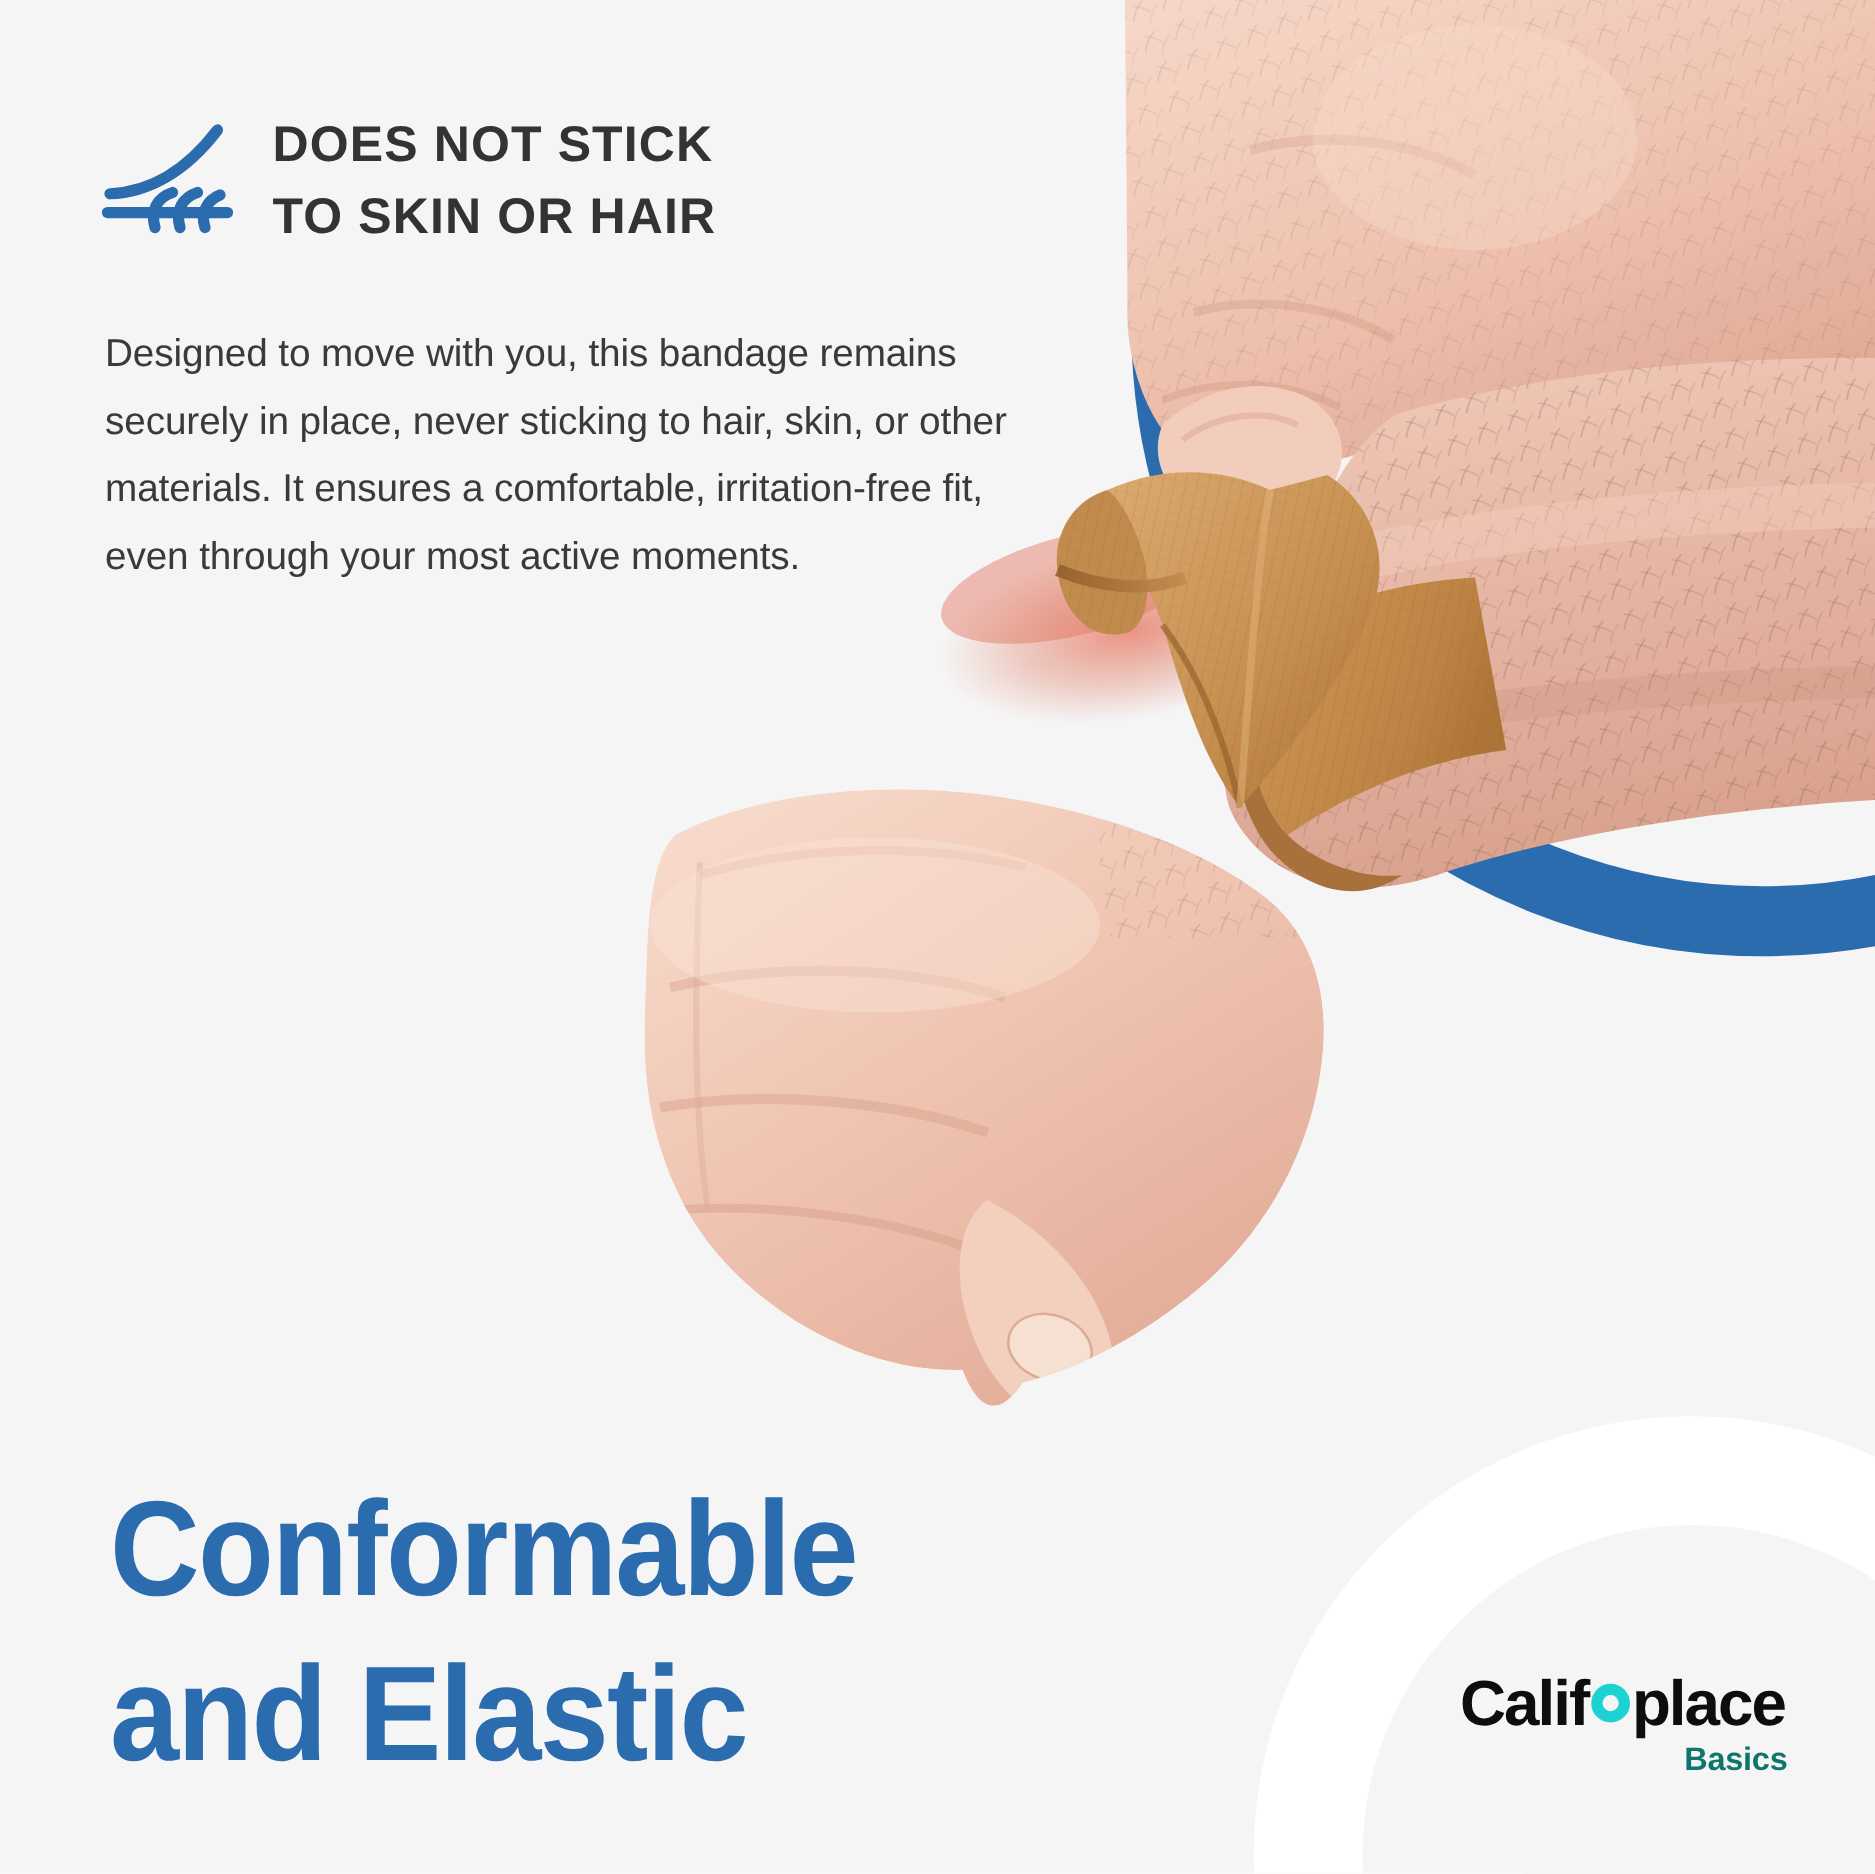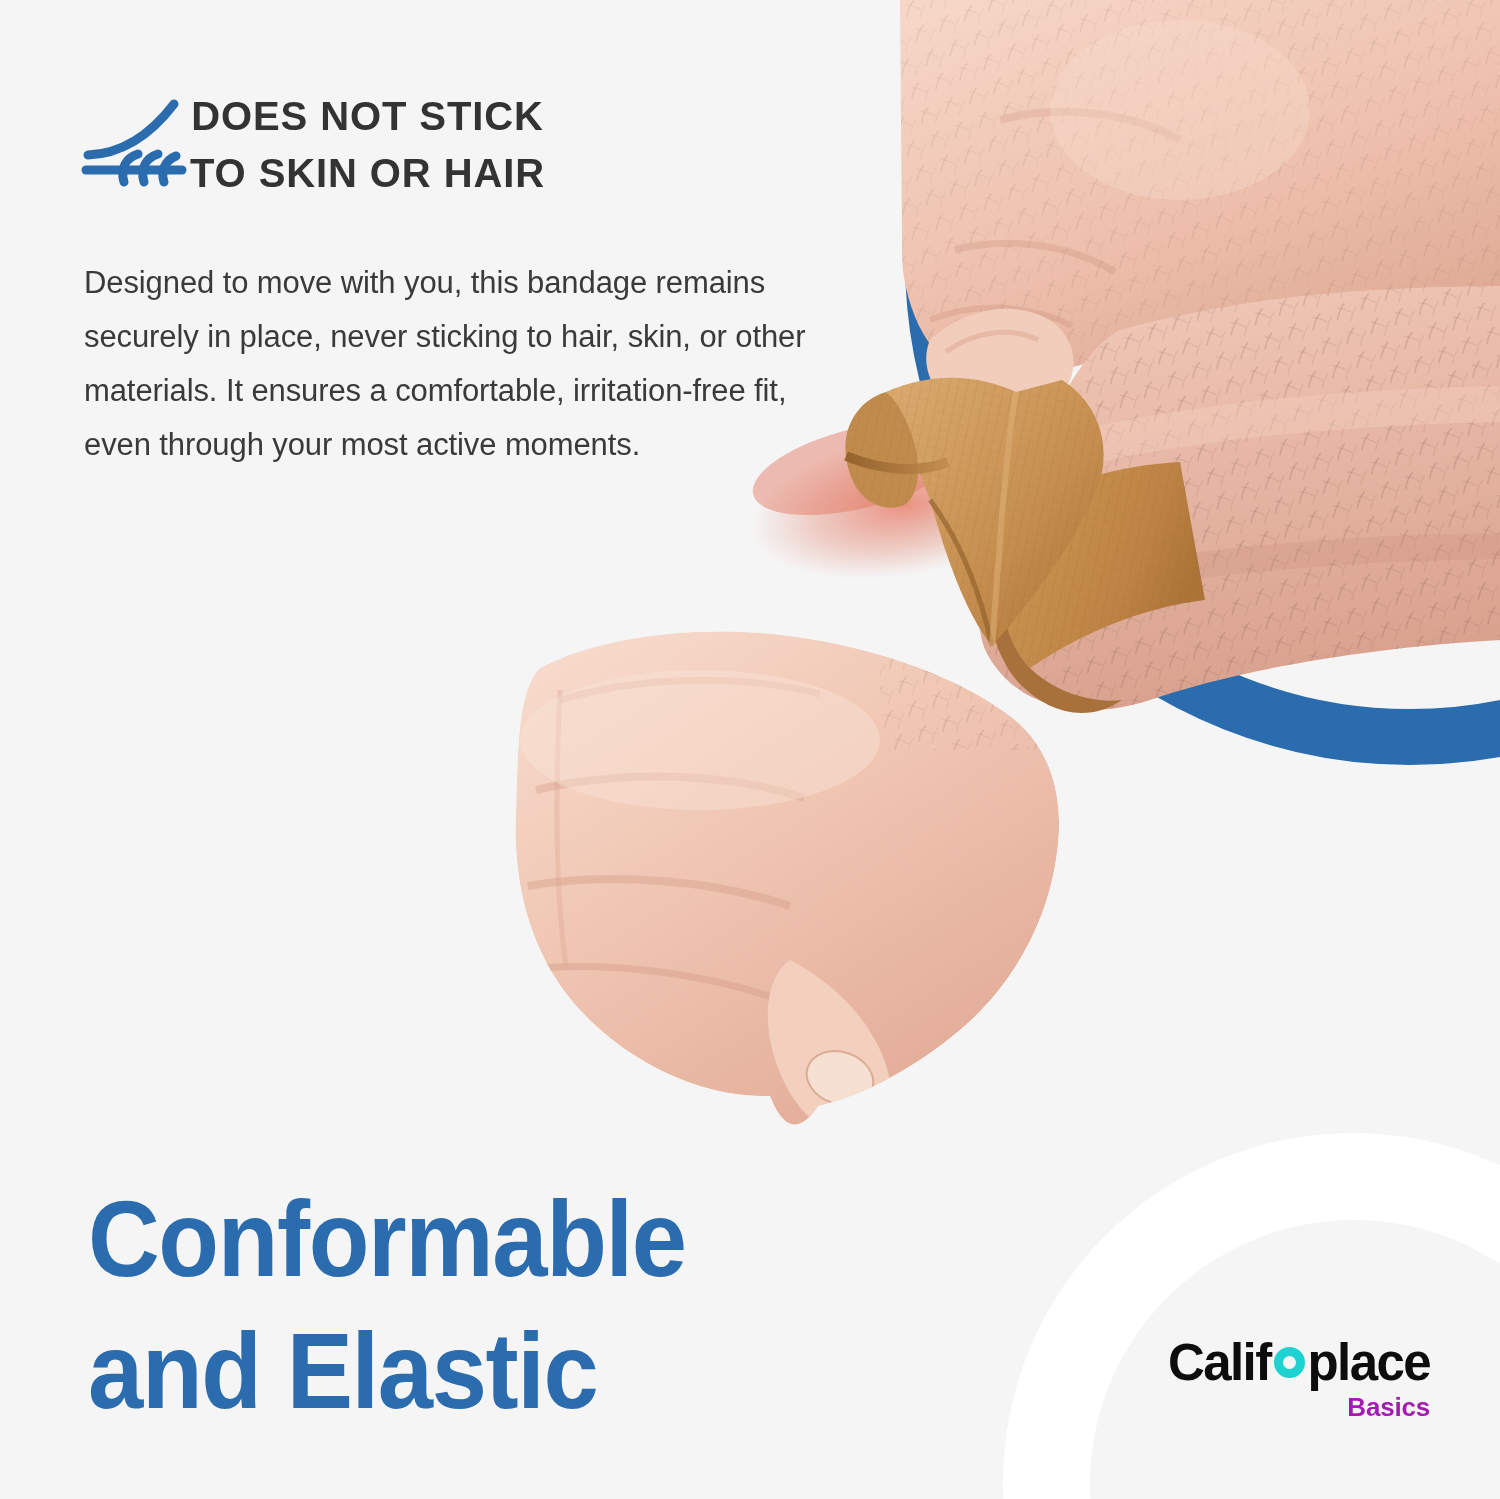--- a/index.html
+++ b/index.html
@@ -61,22 +61,22 @@
   }
   .photo-layer svg { display:block; }
 
   
   .feature-badge {
     position: absolute;
     left: 78px;
     top: 88px;
     display: flex;
     align-items: flex-start;
+    gap: 28px;
     z-index: 6;
-    text-align: center;
   }
   .feature-icon {
     width: 112px;
     height: 96px;
     flex: 0 0 auto;
     margin-top: 6px;
   }
   .feature-title {
     font-family: "Liberation Sans", sans-serif;
     font-size: 40px;
@@ -133,39 +133,38 @@
   }
   .brand-wordmark {
     font-family: "Liberation Sans", sans-serif;
     font-size: 51px;
     font-weight: 700;
     letter-spacing: -1.6px;
     color: #0d0d0d;
     line-height: 1;
     display: flex;
     align-items: baseline;
-    justify-content: space-between;
   }
   .brand-o {
     display: inline-block;
     width: 31px;
     height: 31px;
     border-radius: 50%;
     border: 9px solid #1ed2d2;
     box-sizing: border-box;
     margin: 0 2px;
     position: relative;
     top: -2px;
   }
   .brand-sub {
     font-family: "Liberation Sans", sans-serif;
     font-size: 26px;
     font-weight: 700;
     letter-spacing: -0.2px;
-    color: #a21caf;
+    color: #0f766e;
     text-align: right;
     margin-top: 6px;
     line-height: 1;
   }
 </style>
 </head>
 <body>
 
 <div id="canvas">
 

